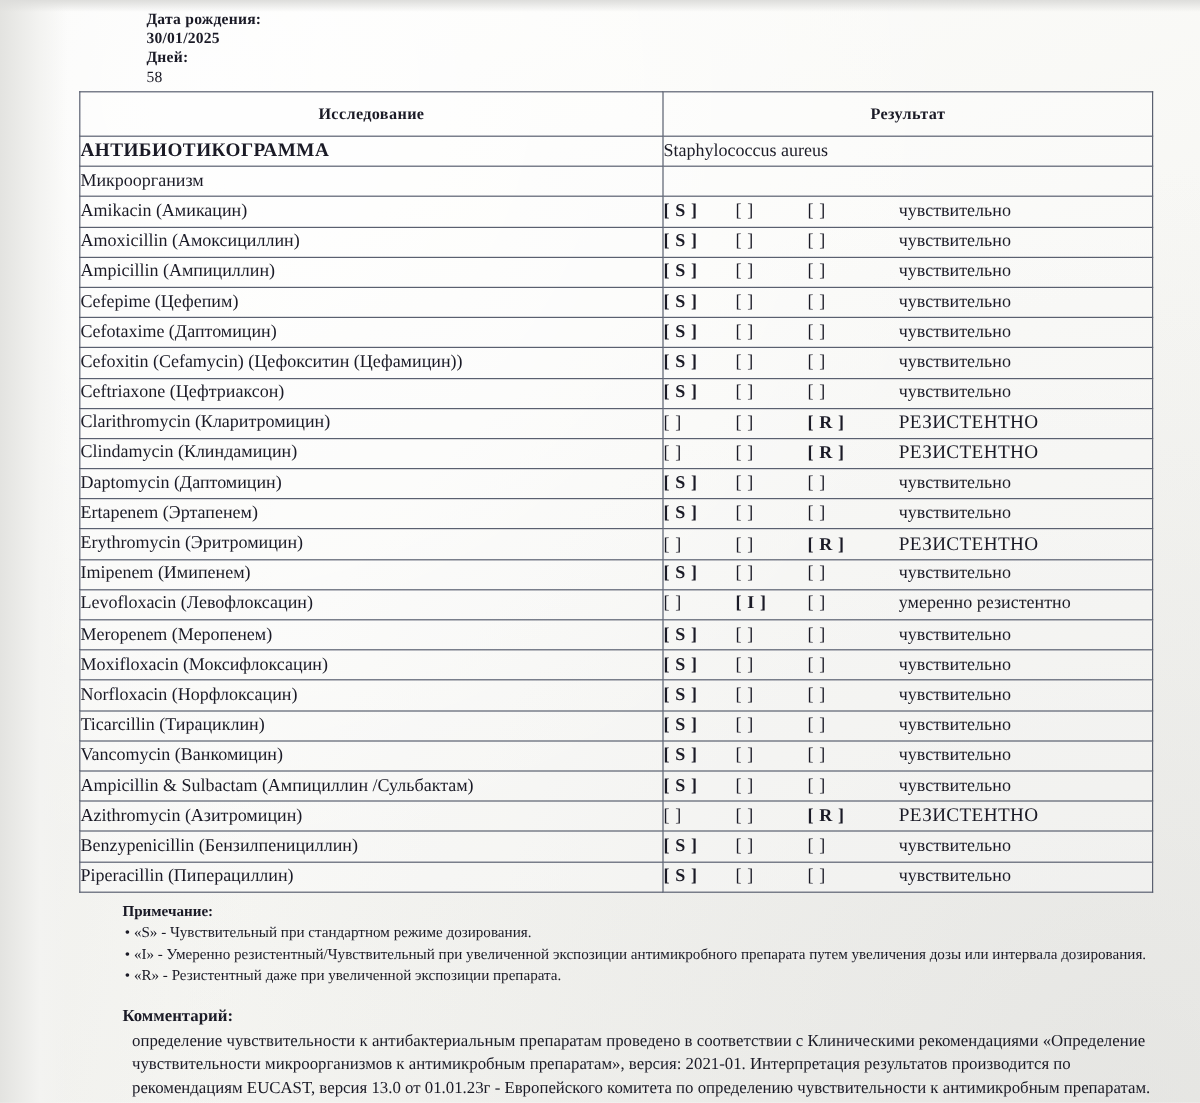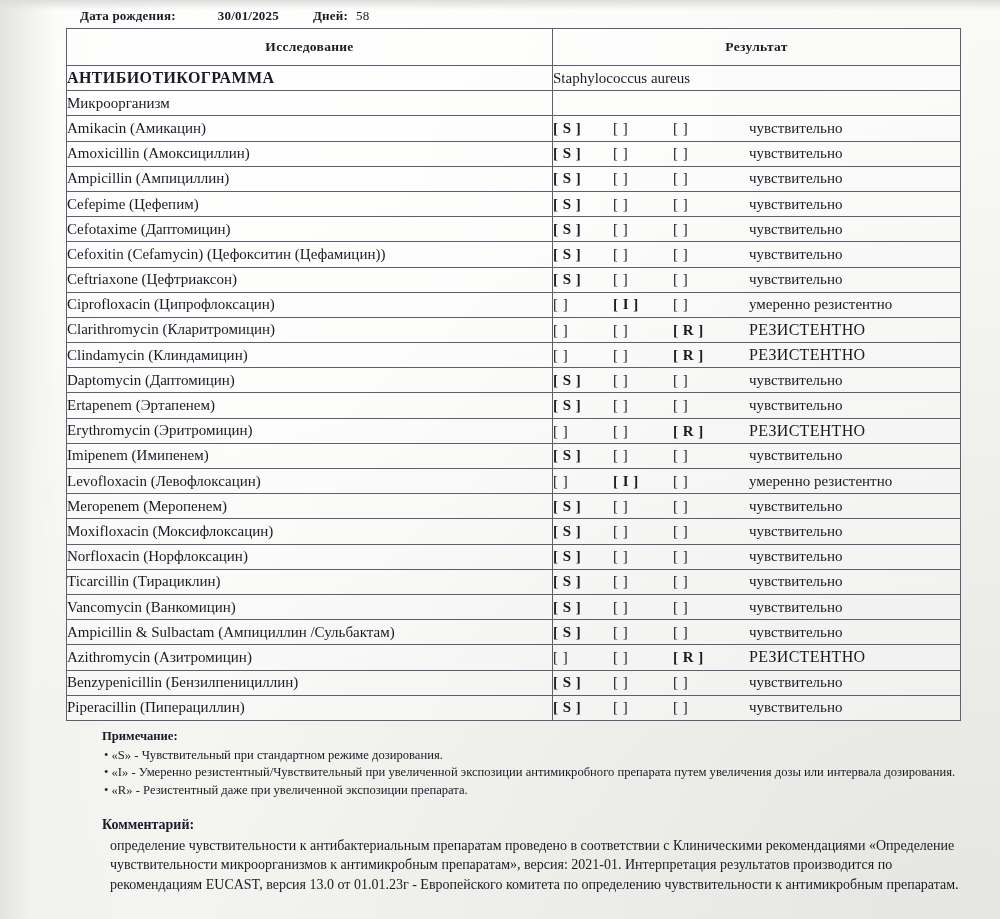--- a/index.html
+++ b/index.html
@@ -54,20 +54,21 @@
 
   
   .birth-line {
     display: flex;
     align-items: baseline;
     font-size: 13px;
     font-weight: bold;
     margin-bottom: 4px;
     padding-left: 14px;
     letter-spacing: 0.2px;
+    flex-direction: column;
   }
   .birth-line .lbl { font-weight: bold; }
   .birth-line .val { font-weight: bold; margin-left: 42px; }
   .birth-line .days-lbl { font-weight: bold; margin-left: 34px; }
   .birth-line .days-val { font-weight: normal; margin-left: 8px; }
 
   
   table.grid {
     border-collapse: collapse;
     width: 894px;
@@ -216,24 +217,20 @@
           </tr>
           <tr class="row-h">
             <td class="cell-name">Cefoxitin (Cefamycin) (Цефокситин (Цефамицин))</td>
             <td class="cell-res"><span class="sir"><span class="slot b">[ S ]</span><span class="slot">[   ]</span><span class="slot">[   ]</span></span><span class="verdict">чувствительно</span></td>
           </tr>
           <tr class="row-h">
             <td class="cell-name">Ceftriaxone (Цефтриаксон)</td>
             <td class="cell-res"><span class="sir"><span class="slot b">[ S ]</span><span class="slot">[   ]</span><span class="slot">[   ]</span></span><span class="verdict">чувствительно</span></td>
           </tr>
           <tr class="row-h">
-            <td class="cell-name">Ciprofloxacin (Ципрофлоксацин)</td>
-            <td class="cell-res"><span class="sir"><span class="slot">[   ]</span><span class="slot b">[ I ]</span><span class="slot">[   ]</span></span><span class="verdict">умеренно резистентно</span></td>
-          </tr>
-          <tr class="row-h">
             <td class="cell-name">Clarithromycin (Кларитромицин)</td>
             <td class="cell-res"><span class="sir"><span class="slot">[   ]</span><span class="slot">[   ]</span><span class="slot b">[ R ]</span></span><span class="verdict res">РЕЗИСТЕНТНО</span></td>
           </tr>
           <tr class="row-h">
             <td class="cell-name">Clindamycin (Клиндамицин)</td>
             <td class="cell-res"><span class="sir"><span class="slot">[   ]</span><span class="slot">[   ]</span><span class="slot b">[ R ]</span></span><span class="verdict res">РЕЗИСТЕНТНО</span></td>
           </tr>
           <tr class="row-h">
             <td class="cell-name">Daptomycin (Даптомицин)</td>
             <td class="cell-res"><span class="sir"><span class="slot b">[ S ]</span><span class="slot">[   ]</span><span class="slot">[   ]</span></span><span class="verdict">чувствительно</span></td>

